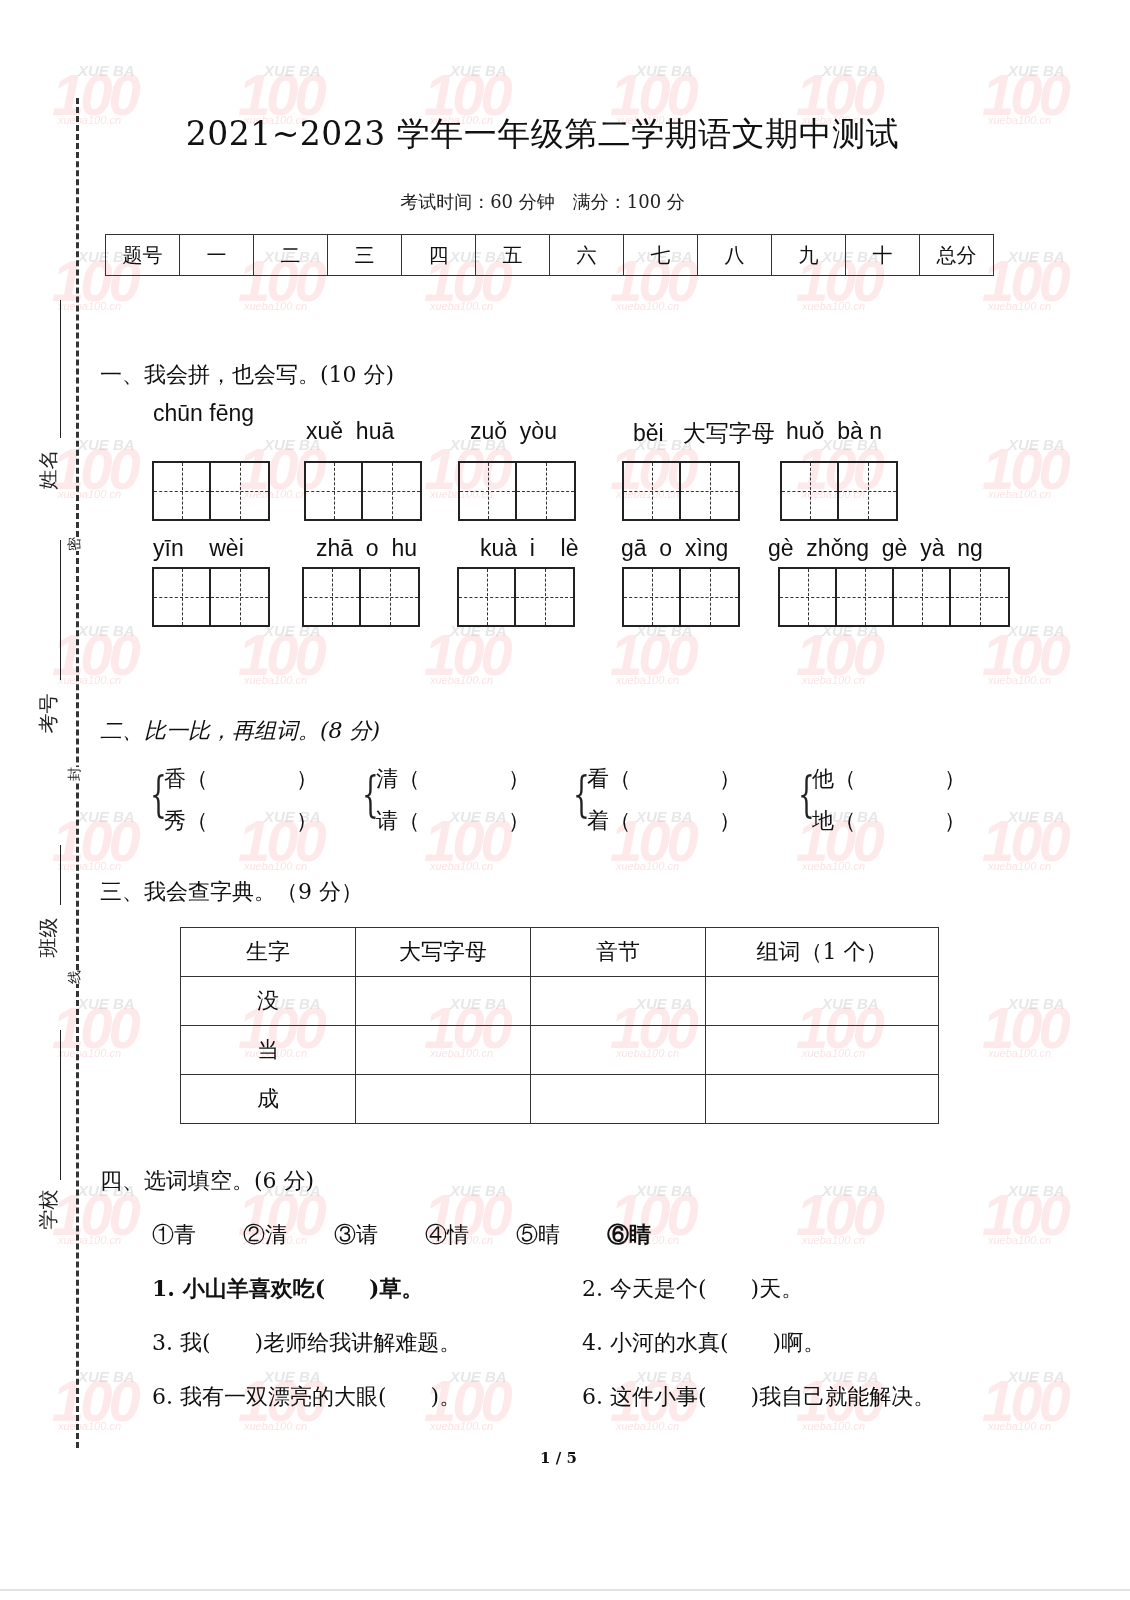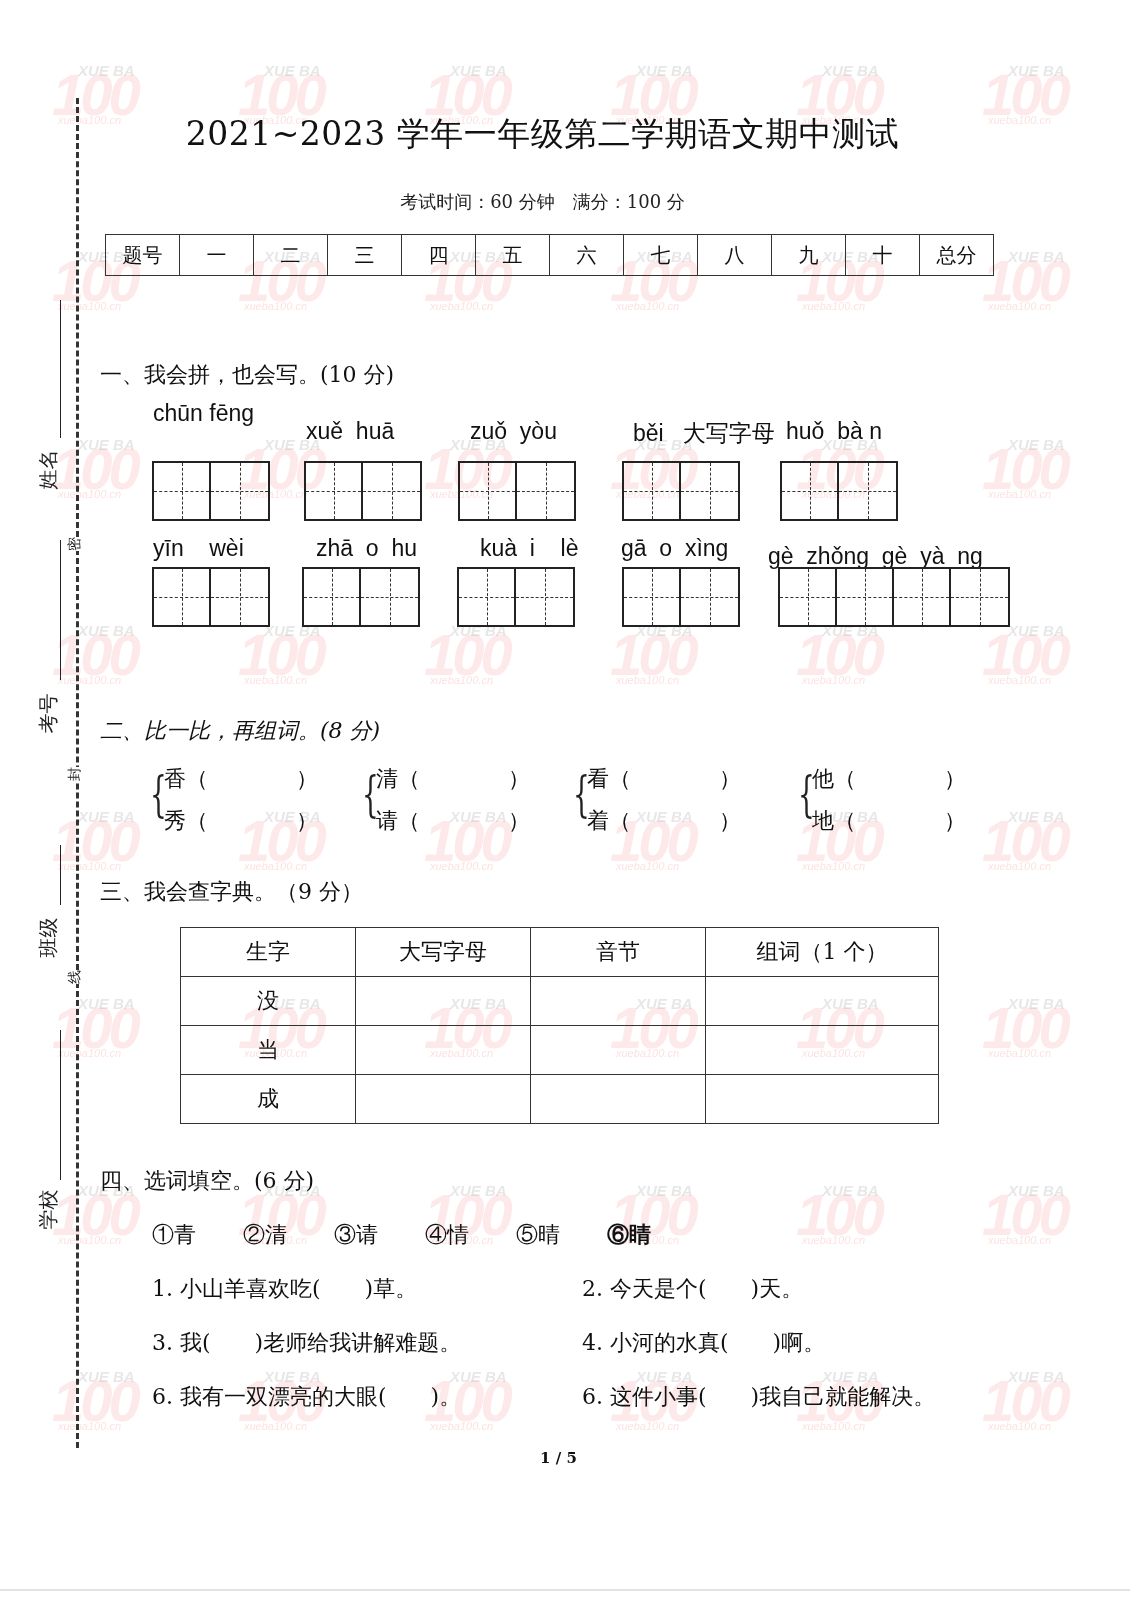--- a/index.html
+++ b/index.html
@@ -387,21 +387,21 @@
     <div class="cell"></div>
     <div class="cell"></div>
   </div>
 
 <div class="py" style="left:621px;top:535px;">gā  o  xìng</div>
 <div class="grid" style="left:622px;top:567px;">
     <div class="cell"></div>
     <div class="cell"></div>
   </div>
 
-<div class="py" style="left:768px;top:535px;margin-top:8px;">gè  zhǒng  gè  yà  ng</div>
+<div class="py" style="left:768px;top:535px;">gè  zhǒng  gè  yà  ng</div>
 <div class="grid" style="left:778px;top:567px;">
     <div class="cell"></div>
     <div class="cell"></div>
     <div class="cell"></div>
     <div class="cell"></div>
   </div>
 
 <div class="sec" style="top:716px;font-style:italic;">二、比一比，再组词。(8 分)</div>
 
 <div class="cmp" style="left:150px;top:764px;">
@@ -458,21 +458,21 @@
 
 <div class="sec" style="top:1166px;">四、选词填空。(6 分)</div>
 
 <div class="opt" style="left:152px;">①青</div>
 <div class="opt" style="left:243px;">②清</div>
 <div class="opt" style="left:334px;">③请</div>
 <div class="opt" style="left:425px;">④情</div>
 <div class="opt" style="left:516px;">⑤晴</div>
 <div class="opt" style="left:607px;font-weight:bold;">⑥睛</div>
 
-<div class="sent" style="left:152px;top:1274px;">1. 小山羊喜欢吃(　　)草。</div>
+<div class="sent" style="left:152px;top:1274px;font-weight:bold;">1. 小山羊喜欢吃(　　)草。</div>
 <div class="sent" style="left:582px;top:1274px;">2. 今天是个(　　)天。</div>
 <div class="sent" style="left:152px;top:1328px;">3. 我(　　)老师给我讲解难题。</div>
 <div class="sent" style="left:582px;top:1328px;">4. 小河的水真(　　)啊。</div>
 <div class="sent" style="left:152px;top:1382px;">6. 我有一双漂亮的大眼(　　)。</div>
 <div class="sent" style="left:582px;top:1382px;">6. 这件小事(　　)我自己就能解决。</div>
 
 <div class="pagenum">1 / 5</div>
 <div class="bottom-rule"></div>
 
 </body></html>

